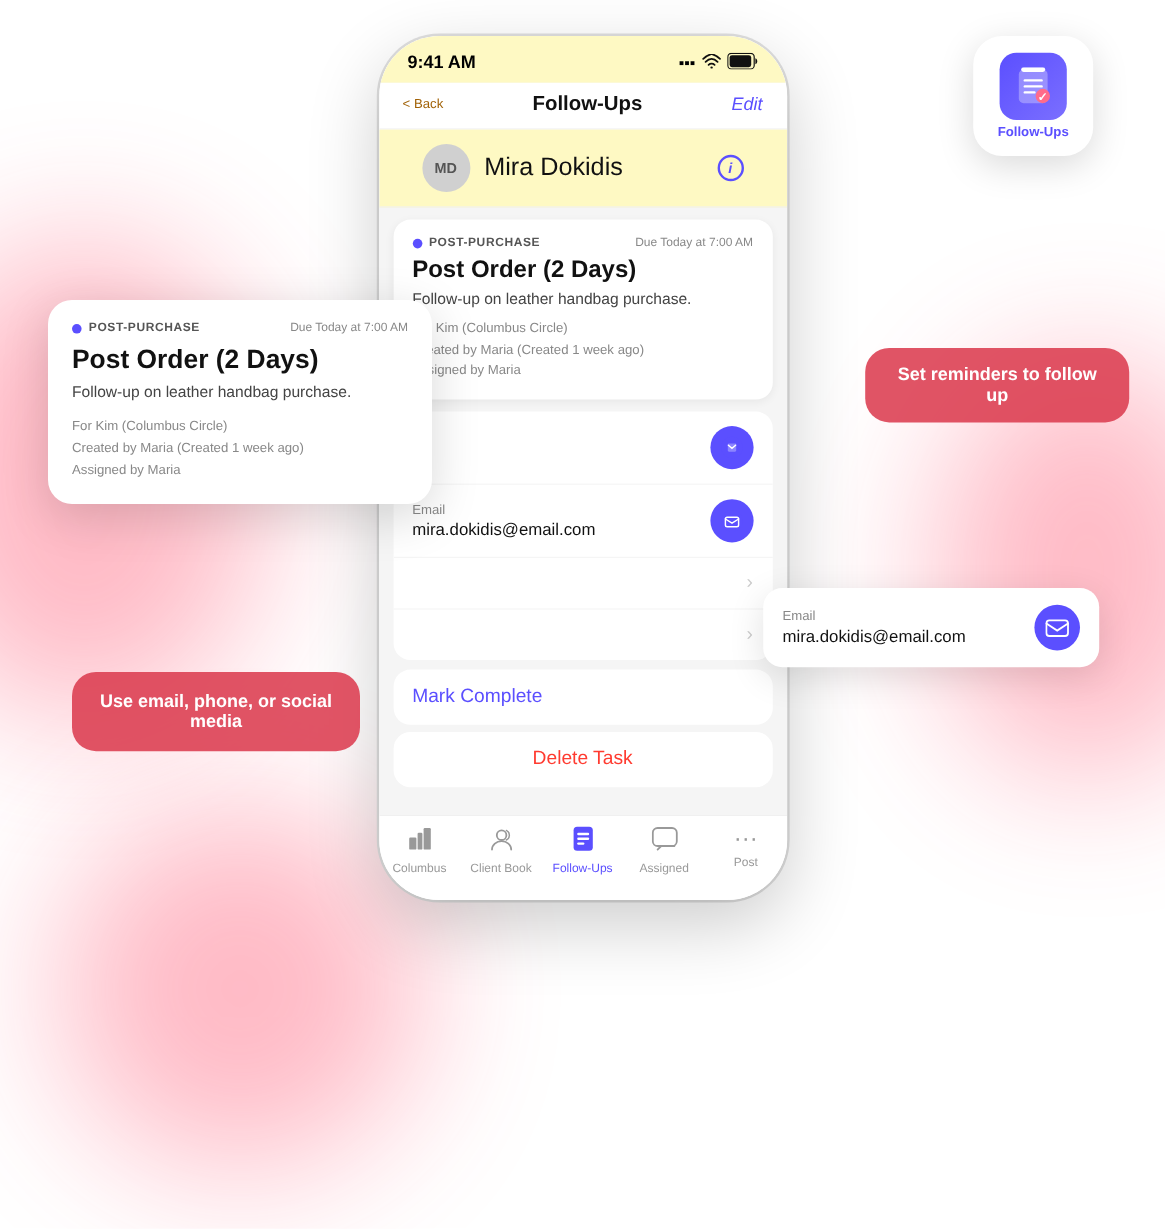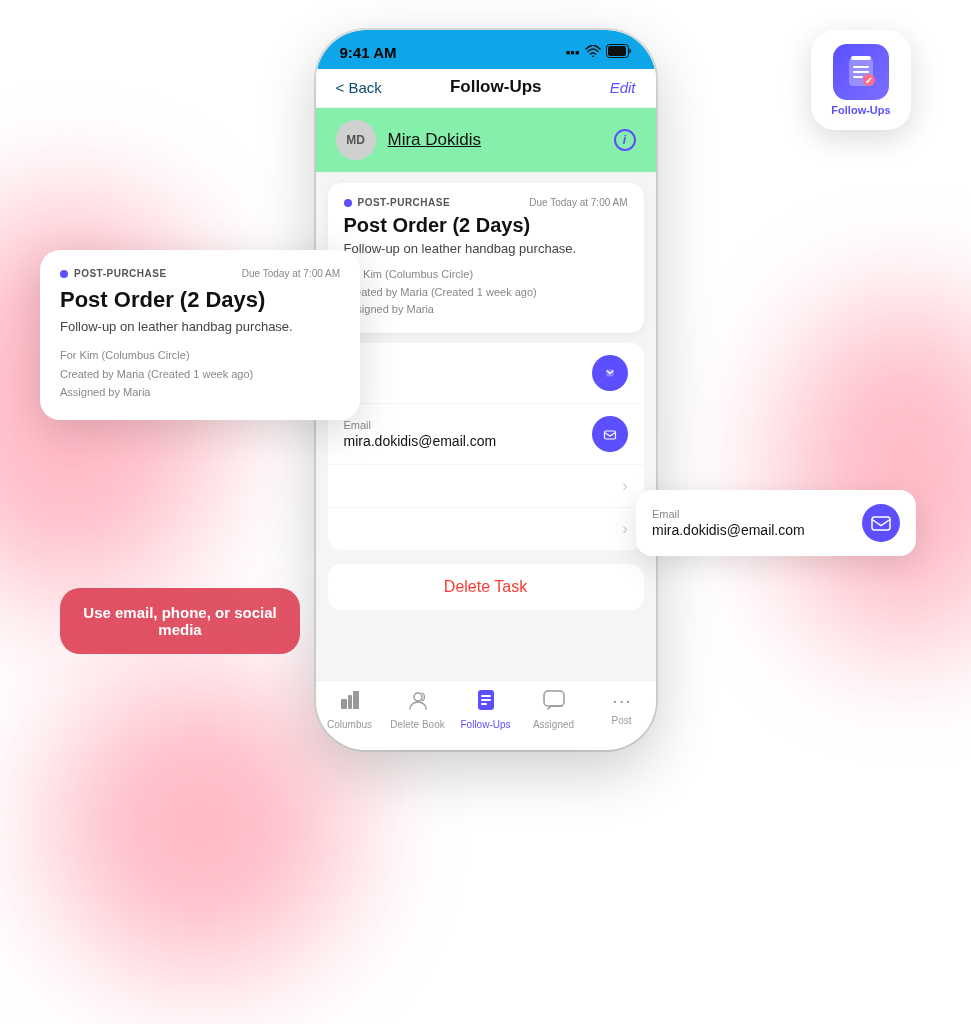--- a/index.html
+++ b/index.html
@@ -85,62 +85,62 @@
       width: 100%;
       height: 100%;
       background: #f5f5f5;
       border-radius: 50px;
       overflow: hidden;
       position: relative;
     }
 
     
     .status-bar {
-      background: #0ea5e9;
+      background: #fef9c3;
       display: flex;
       justify-content: space-between;
       align-items: center;
       padding: 14px 24px 8px;
       font-size: 13px;
       font-weight: 600;
     }
     .status-time { font-weight: 700; font-size: 15px; }
     .status-icons { display: flex; align-items: center; gap: 5px; font-size: 13px; }
 
     
     .nav-bar {
       background: #fff;
       display: flex;
       justify-content: space-between;
       align-items: center;
       padding: 8px 20px 10px;
       border-bottom: 1px solid #f0f0f0;
     }
-    .nav-back { color: #0c4a6e; font-size: 15px; display: flex; align-items: center; gap: 3px; }
+    .nav-back { color: #a16207; font-size: 11px; display: flex; align-items: center; gap: 3px; }
     .nav-title { font-weight: 600; font-size: 17px; color: #111; }
     .nav-edit { color: #5b4fff; font-size: 15px; font-style: italic; }
 
     
     .contact-header {
-      background: #86efac;
-      display: flex;
-      align-items: center;
-      padding: 12px 20px;
+      background: #fef9c3;
+      display: flex;
+      align-items: center;
+      padding: 12px 36px;
       gap: 12px;
       border-bottom: 1px solid #f0f0f0;
     }
     .avatar-circle {
       width: 40px; height: 40px;
       background: #d0d0d0;
       border-radius: 50%;
       display: flex; align-items: center; justify-content: center;
       font-size: 12px; font-weight: 700; color: #555;
       flex-shrink: 0;
     }
-    .contact-name { font-size: 17px; font-weight: 500; color: #111; flex: 1; text-decoration: underline; }
+    .contact-name { font-size: 21px; font-weight: 500; color: #111; flex: 1; }
     .info-icon {
       width: 22px; height: 22px;
       border: 2px solid #5b4fff;
       border-radius: 50%;
       display: flex; align-items: center; justify-content: center;
       font-size: 12px; color: #5b4fff; font-style: italic; font-weight: 700;
     }
 
     
     .task-card {
@@ -307,21 +307,20 @@
     .tooltip-set-reminders {
       right: 30px;
       top: 290px;
       width: 220px;
     }
     .tooltip-use-email {
       left: 60px;
       top: 560px;
       width: 240px;
       padding: 16px 20px;
-      margin-top: 28px;
     }
   </style>
 </head>
 <body>
 
 <div class="scene">
 
   <div class="blob blob-left"></div>
   <div class="blob blob-right"></div>
   <div class="blob blob-bottom"></div>
@@ -428,20 +427,21 @@
           <div class="contact-row-content"></div>
           <span class="chevron">›</span>
         </div>
         <div class="contact-row">
           <div class="contact-row-content"></div>
           <span class="chevron">›</span>
         </div>
       </div>
 
       <div class="action-section">
+        <div class="action-btn-row">Mark Complete</div>
       </div>
 
       <div class="action-btn-delete">Delete Task</div>
 
       <div class="tab-bar">
         <div class="tab-item">
           <span class="tab-icon">
             <svg width="22" height="22" viewBox="0 0 22 22" fill="none">
               <rect x="2" y="10" width="6" height="10" rx="1" fill="#999"></rect>
               <rect x="9" y="6" width="4" height="14" rx="1" fill="#999"></rect>
@@ -451,21 +451,21 @@
           <span>Columbus</span>
         </div>
         <div class="tab-item">
           <span class="tab-icon">
             <svg width="22" height="22" viewBox="0 0 22 22" fill="none">
               <circle cx="11" cy="8" r="4" stroke="#999" stroke-width="1.5" fill="none"></circle>
               <path d="M3 20c0-4 3.6-7 8-7s8 3 8 7" stroke="#999" stroke-width="1.5" stroke-linecap="round" fill="none"></path>
               <path d="M15 4c1.5.7 2.5 2.2 2.5 4s-1 3.3-2.5 4" stroke="#999" stroke-width="1.2" stroke-linecap="round" fill="none"></path>
             </svg>
           </span>
-          <span>Delete Book</span>
+          <span>Client Book</span>
         </div>
         <div class="tab-item active">
           <span class="tab-icon">
             <svg width="22" height="22" viewBox="0 0 22 22" fill="none">
               <rect x="3" y="1" width="16" height="20" rx="3" fill="#5b4fff"></rect>
               <rect x="6" y="6" width="10" height="2" rx="1" fill="white"></rect>
               <rect x="6" y="10" width="10" height="2" rx="1" fill="white"></rect>
               <rect x="6" y="14" width="6" height="2" rx="1" fill="white"></rect>
             </svg>
           </span>
@@ -512,18 +512,21 @@
       <div class="float-email-value">mira.dokidis@email.com</div>
     </div>
     <div class="email-btn">
       <svg width="20" height="20" viewBox="0 0 20 20" fill="none">
         <rect x="1" y="4" width="18" height="13" rx="2.5" stroke="white" stroke-width="1.5" fill="none"></rect>
         <path d="M1 6.5l9 6 9-6" stroke="white" stroke-width="1.5" stroke-linecap="round" fill="none"></path>
       </svg>
     </div>
   </div>
 
+  <div class="tooltip-bubble tooltip-set-reminders">
+    <span>Set reminders to follow up</span>
+  </div>
 
   <div class="tooltip-bubble tooltip-use-email">
     <span>Use email, phone, or social media</span>
   </div>
 
 </div>
 
 </body></html>

